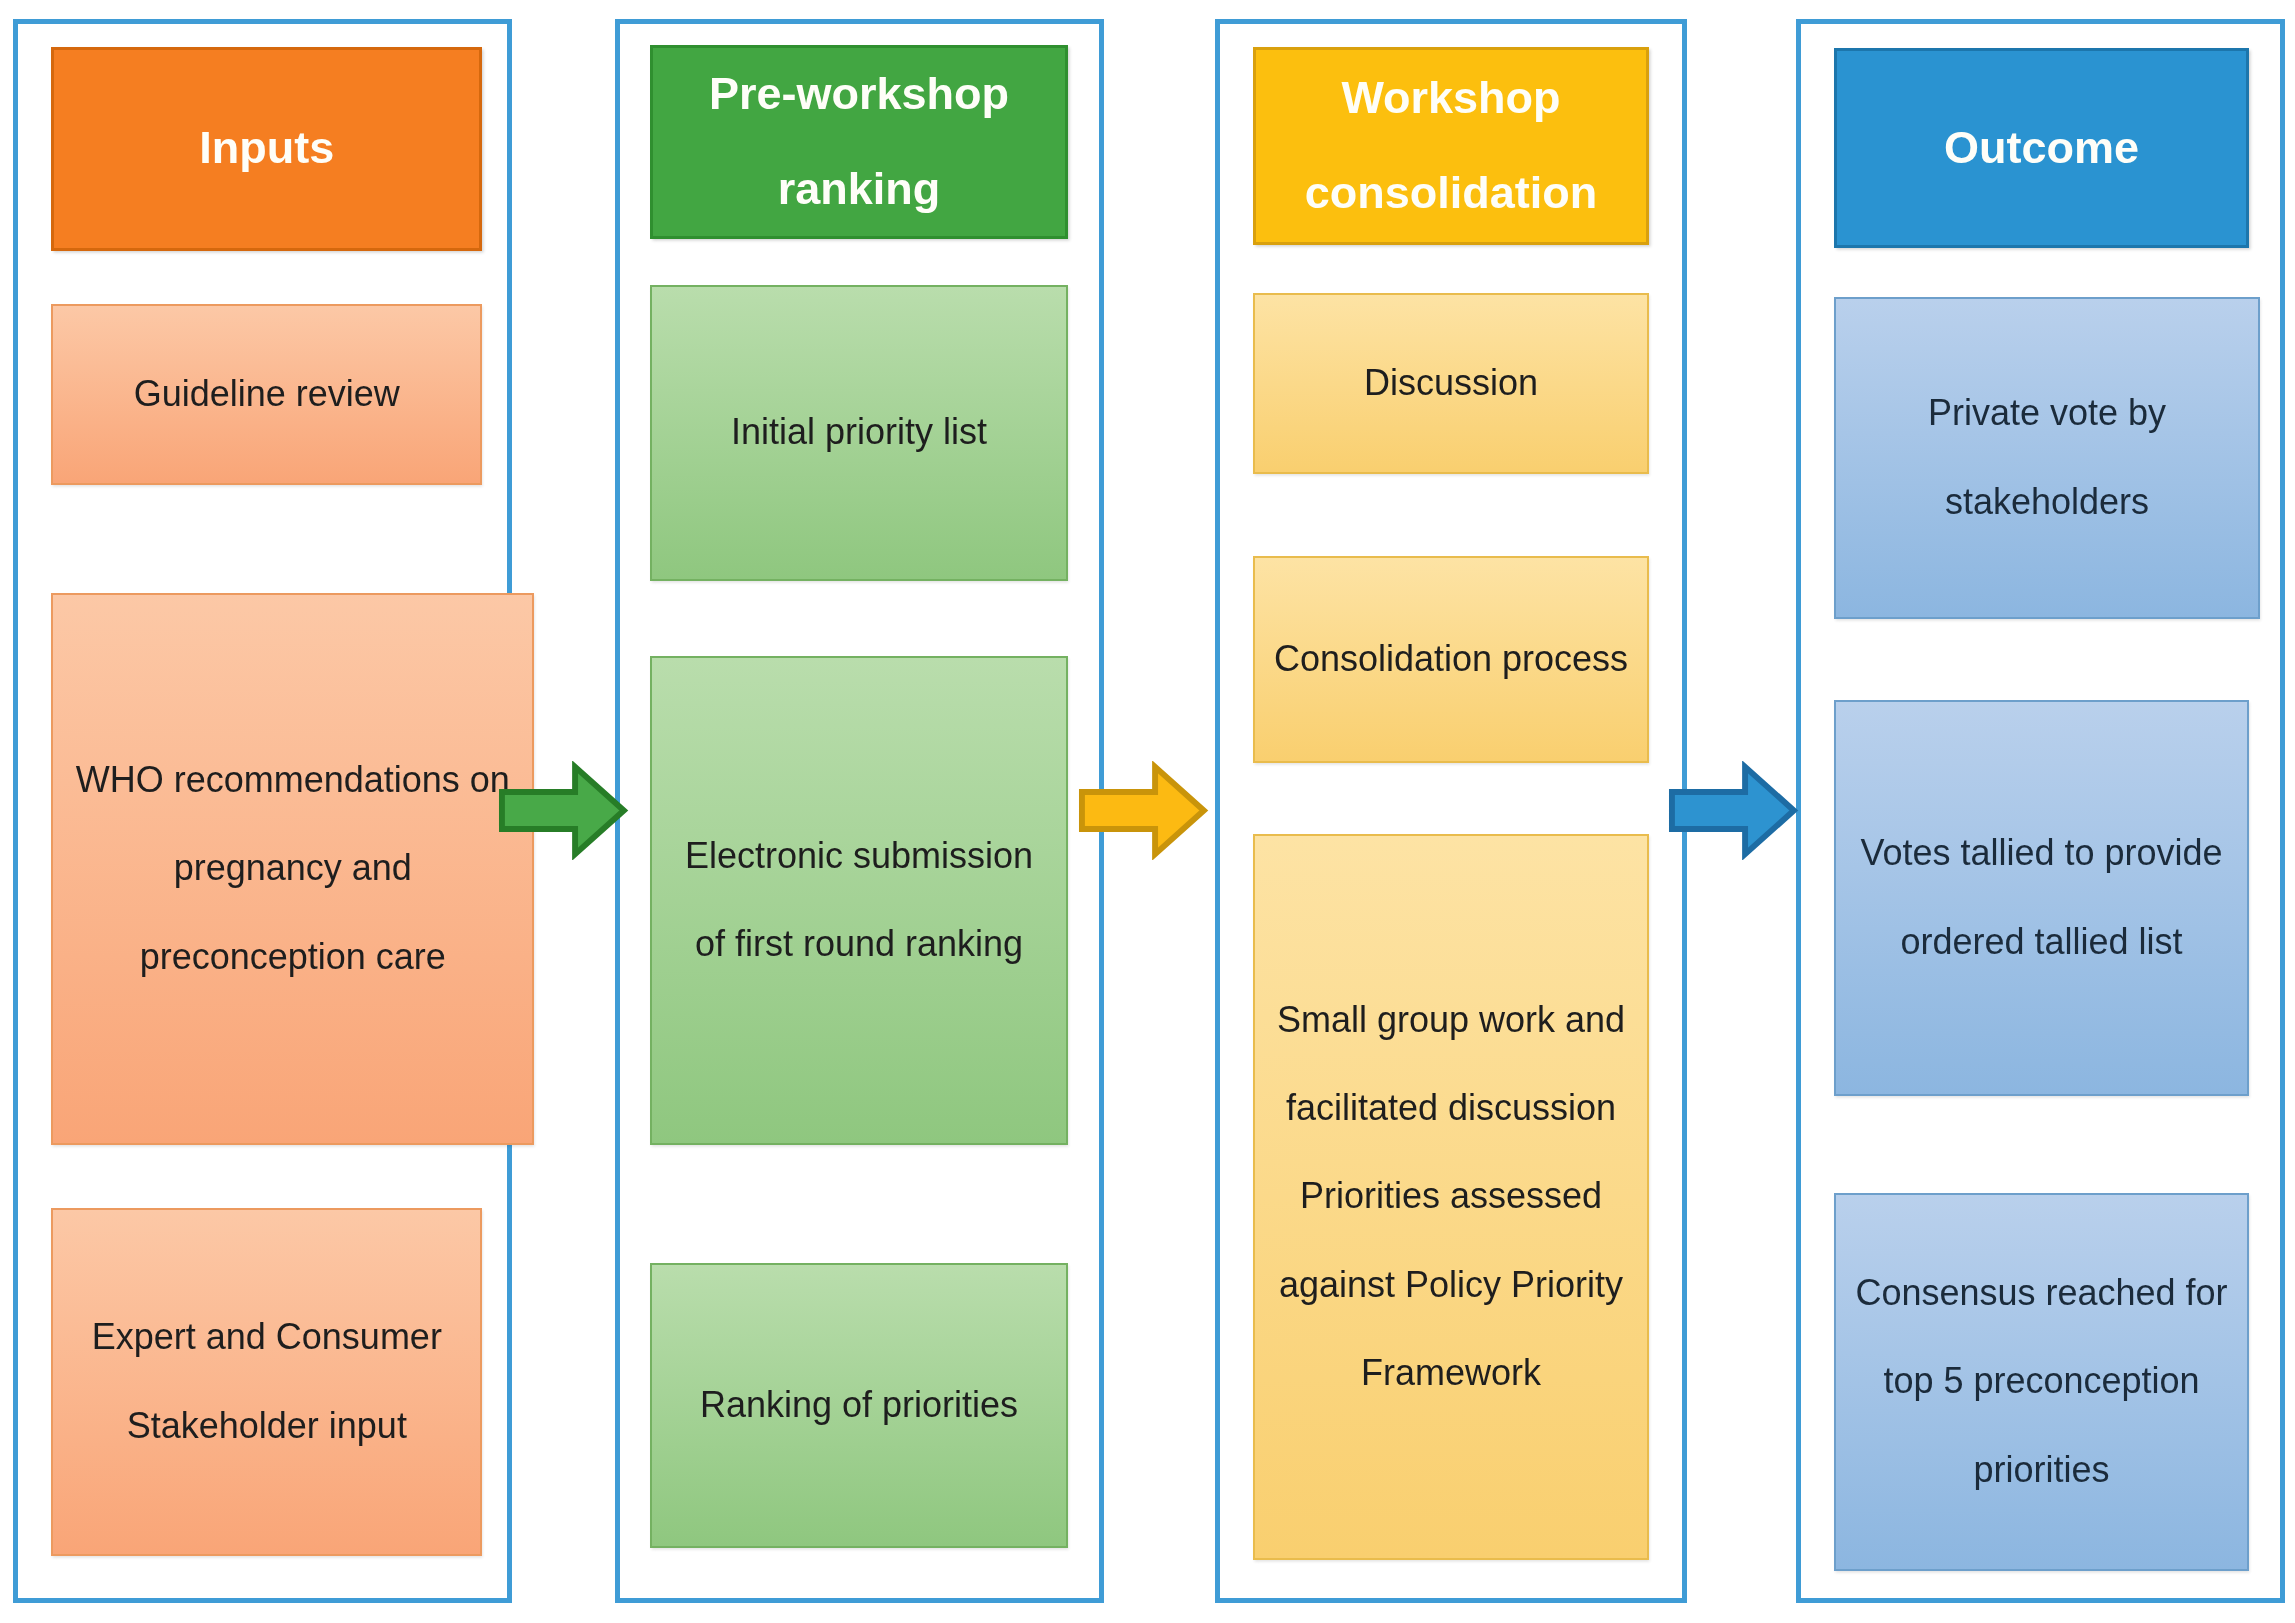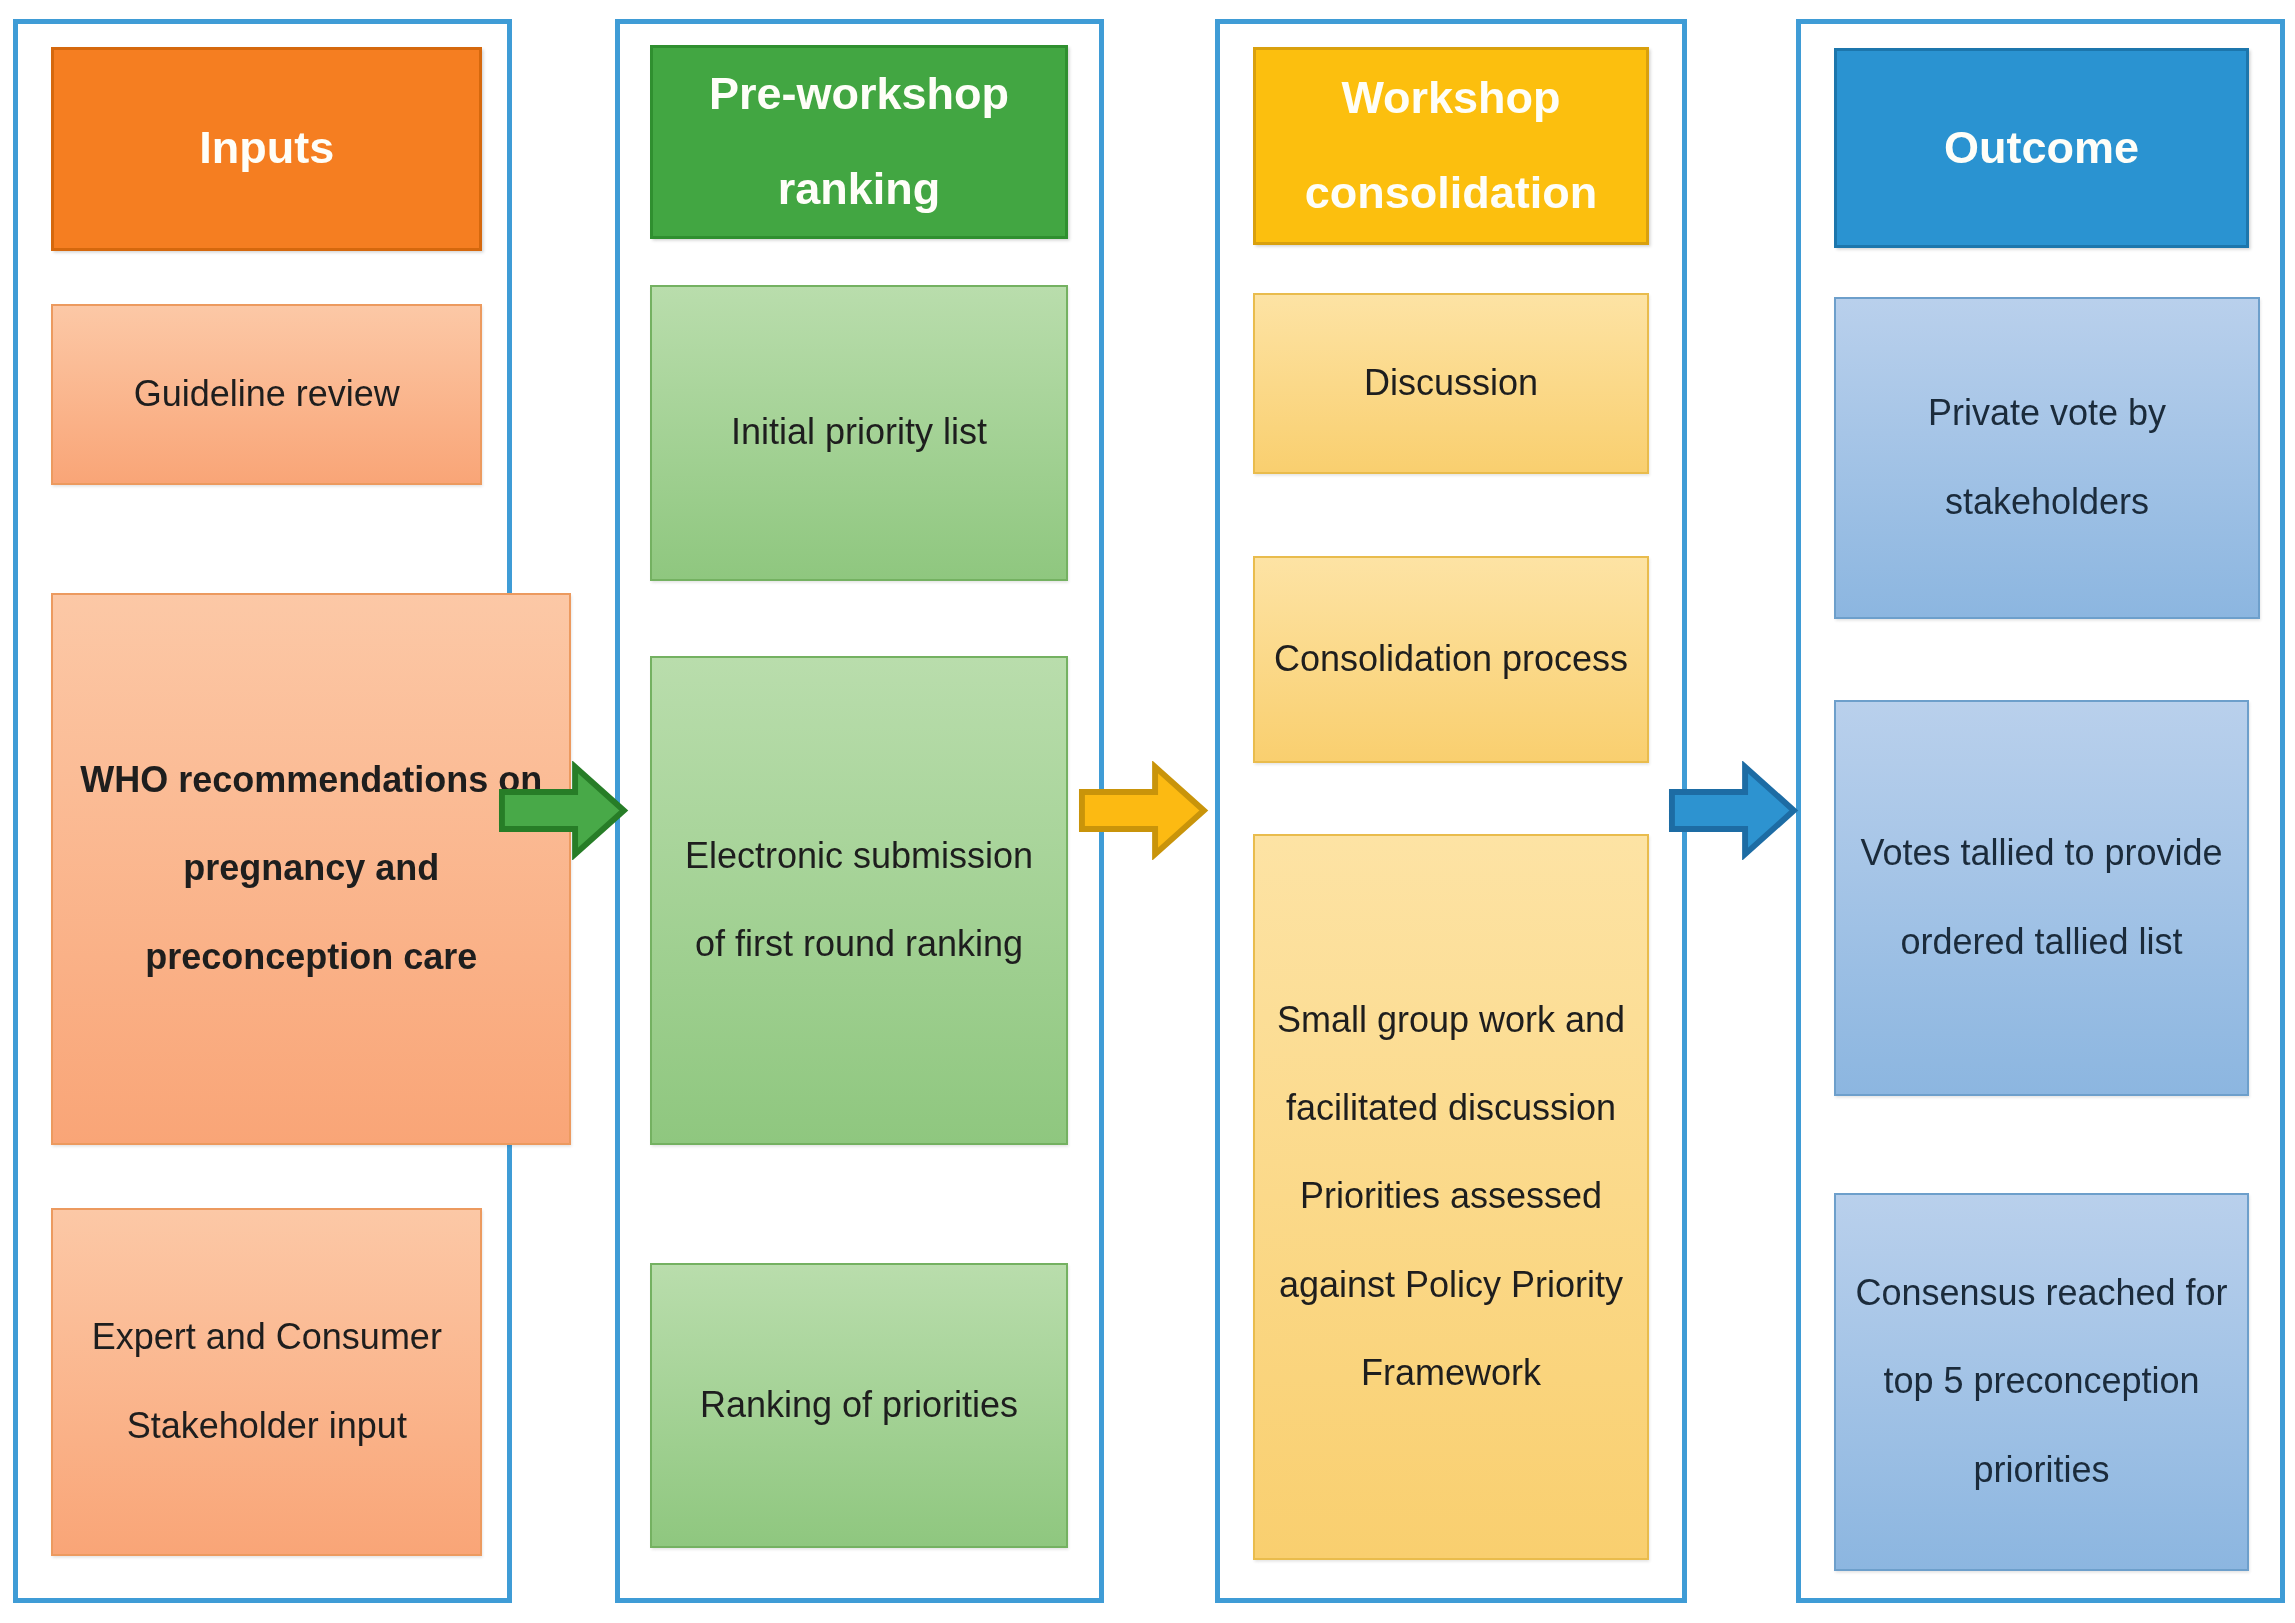--- a/index.html
+++ b/index.html
@@ -53,21 +53,21 @@
   .arrow svg{display:block;width:100%;height:100%;}
 </style>
 </head>
 <body>
 
 <div class="stage">
 
   <div class="col c1" style="left:13.3px;top:18.5px;width:499px;height:1584px;">
     <div class="hdr" style="left:33px;top:23px;width:431px;height:204px;">Inputs</div>
     <div class="bx" style="left:33px;top:280px;width:431px;height:181px;">Guideline review</div>
-    <div class="bx" style="left:33px;top:569px;width:520px;height:552px;font-weight:bold;">WHO recommendations on pregnancy and preconception care</div>
+    <div class="bx" style="left:33px;top:569px;width:483px;height:552px;">WHO recommendations on pregnancy and preconception care</div>
     <div class="bx" style="left:33px;top:1184px;width:431px;height:348px;">Expert and Consumer Stakeholder input</div>
   </div>
 
   <div class="col c2" style="left:615px;top:18.5px;width:489px;height:1584px;">
     <div class="hdr" style="left:30px;top:21px;width:418px;height:194px;">Pre-workshop ranking</div>
     <div class="bx" style="left:30px;top:261px;width:418px;height:296px;">Initial priority list</div>
     <div class="bx" style="left:30px;top:632px;width:418px;height:489px;">Electronic submission of first round ranking</div>
     <div class="bx" style="left:30px;top:1239px;width:418px;height:285px;">Ranking of priorities</div>
   </div>
 

